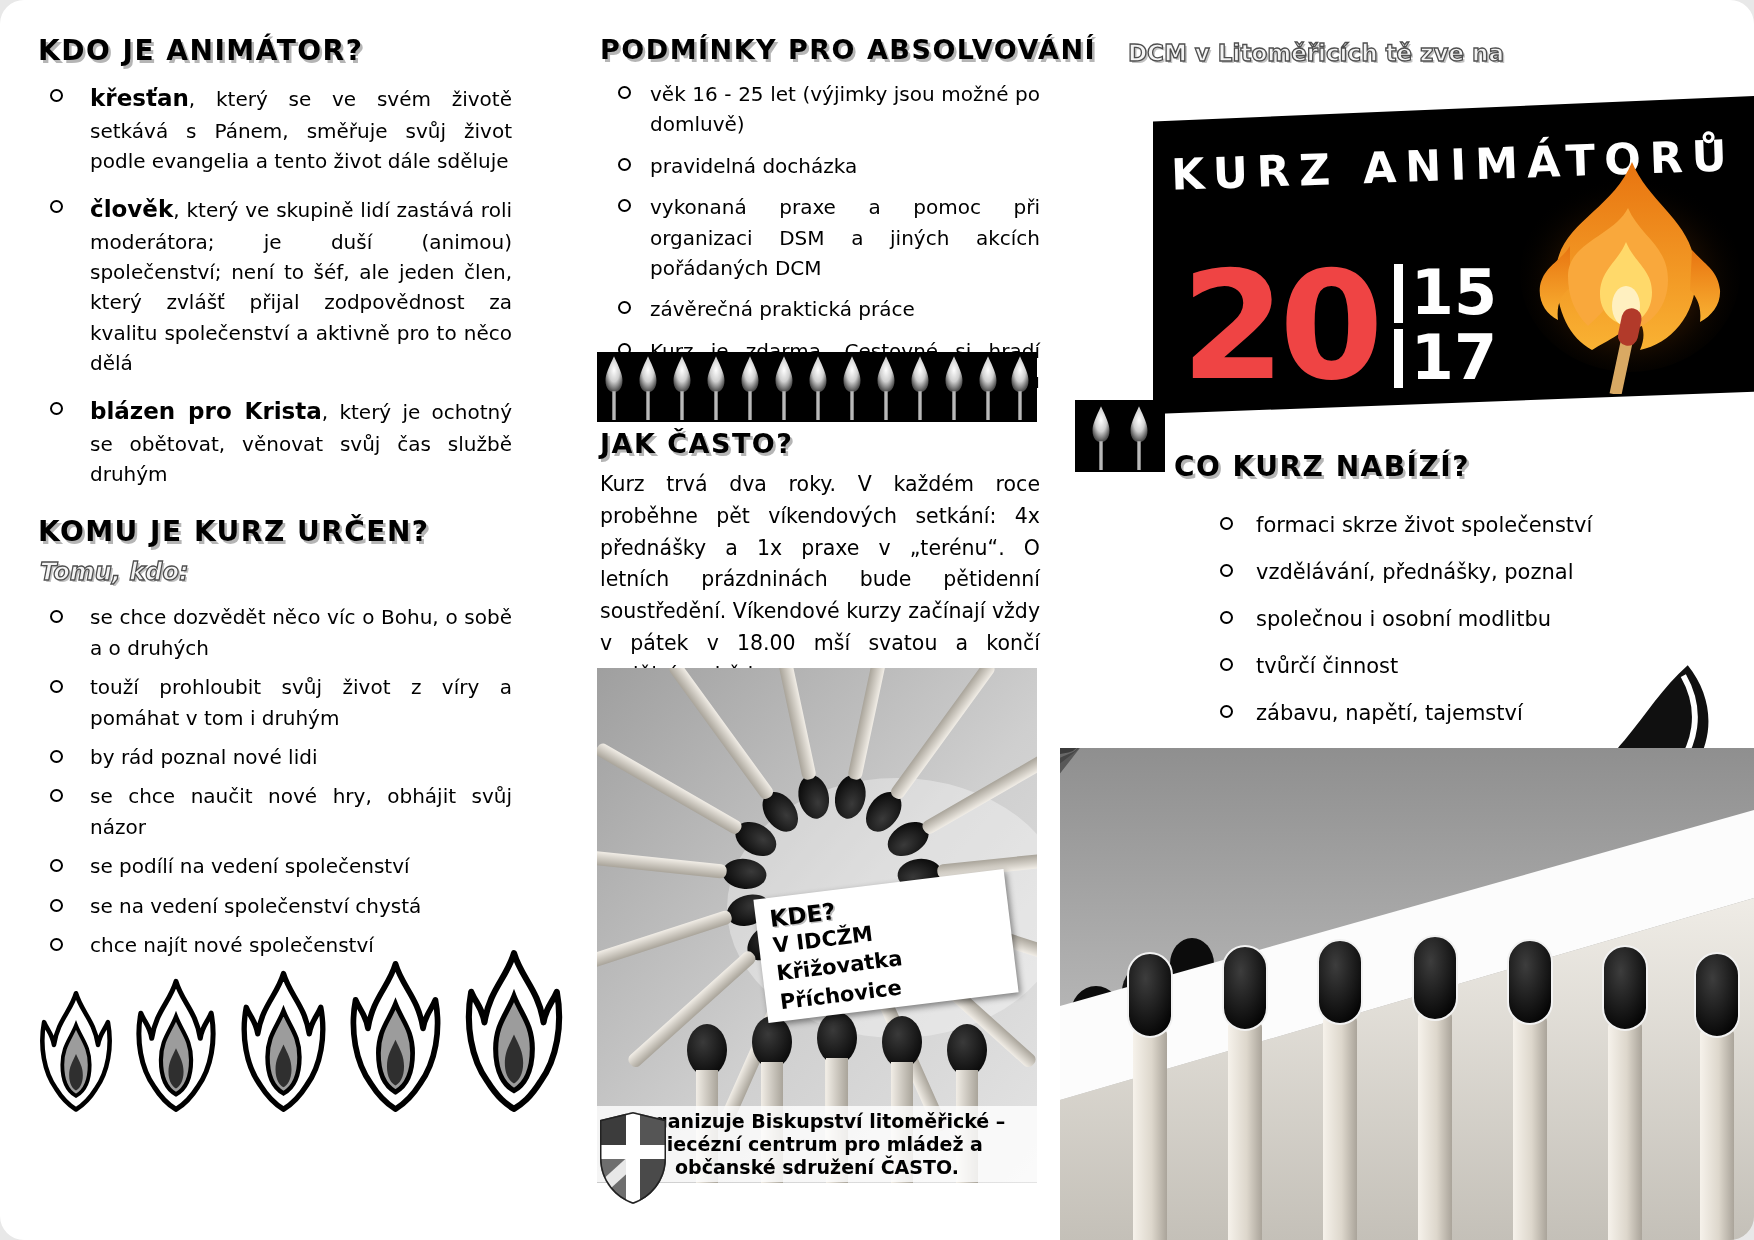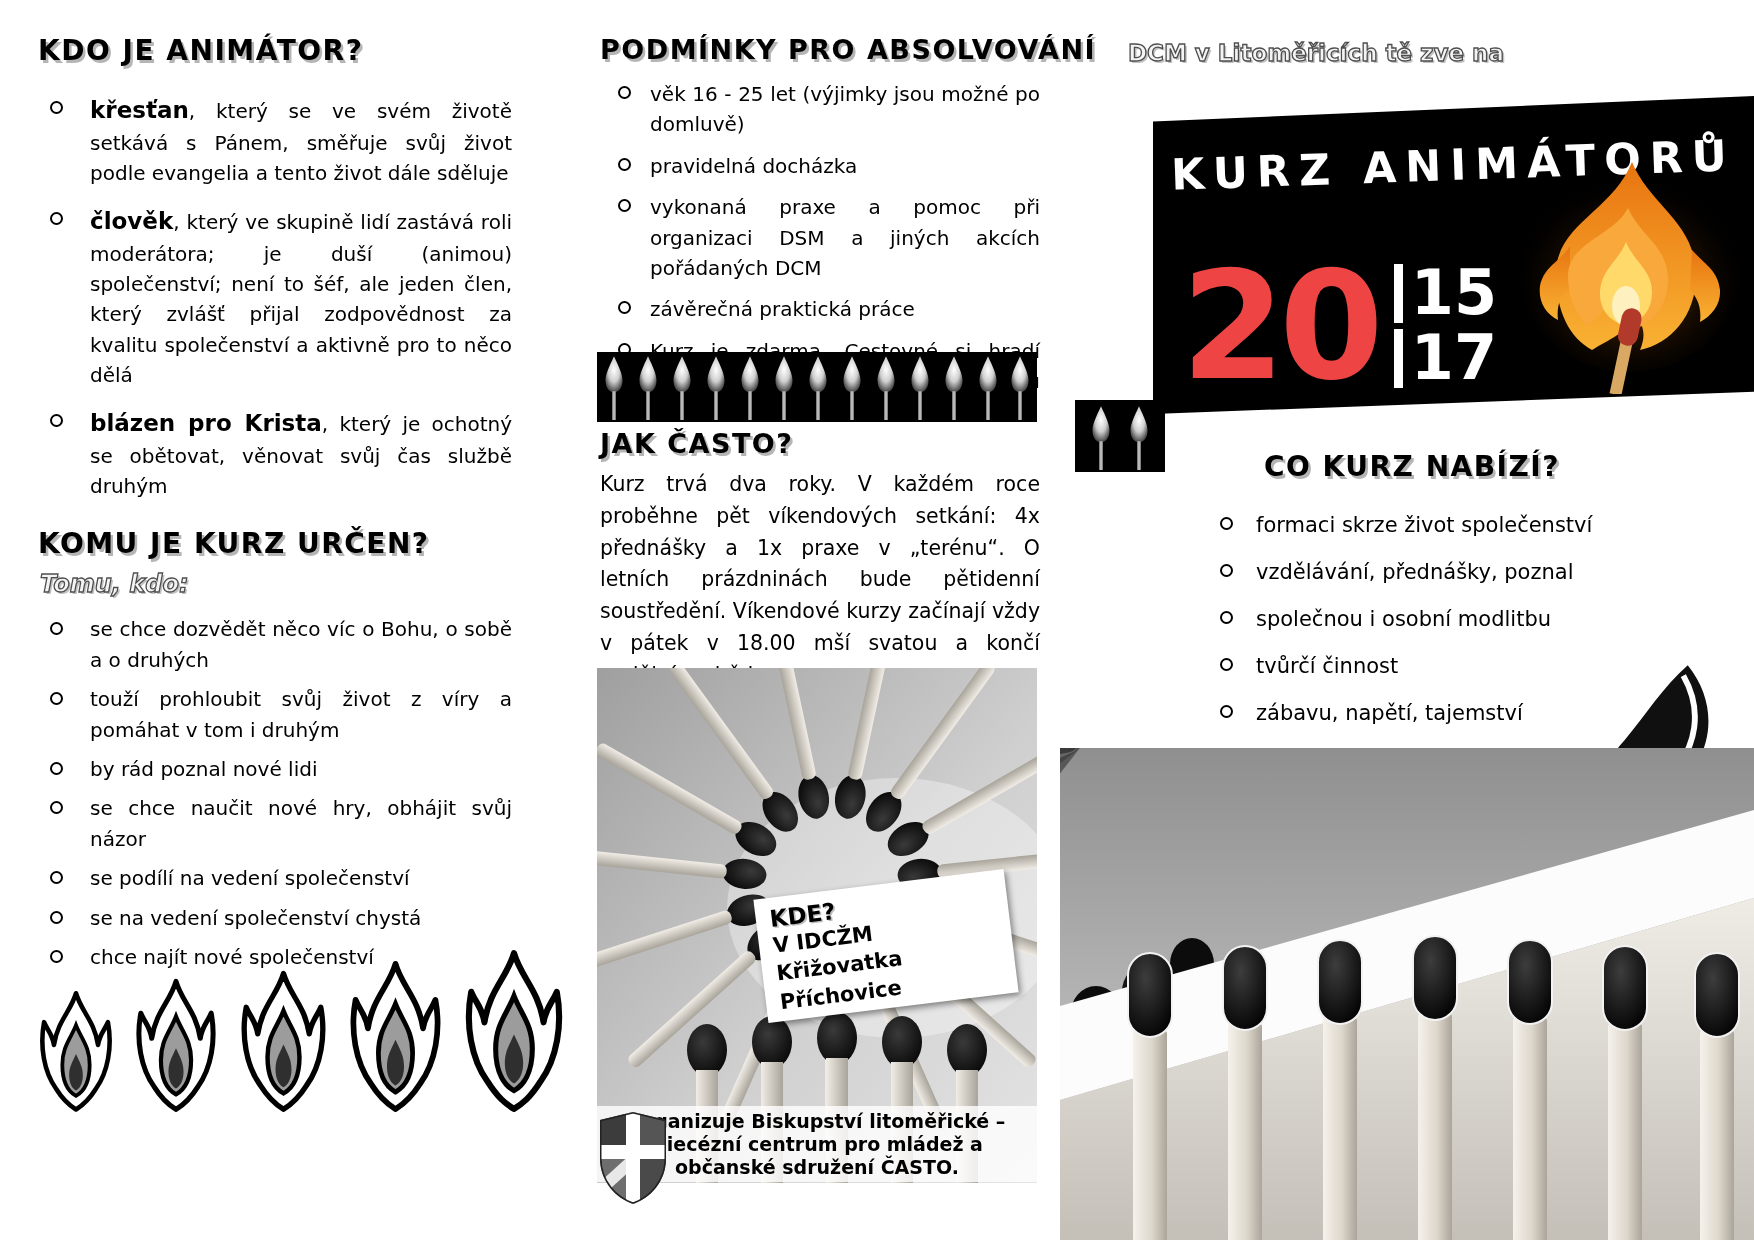--- a/index.html
+++ b/index.html
@@ -1,17 +1,17 @@
 <!DOCTYPE html>
 <html><head>
 <meta charset="utf-8">
 <style>
   html,body{margin:0;padding:0;background:#e8e8e8;}
   #page{position:relative;width:1754px;height:1240px;background:#ffffff;overflow:hidden;
-        font-family:"DejaVu Sans","Liberation Sans",sans-serif;color:#000;}
+        font-family:"DejaVu Sans","Liberation Sans",sans-serif;color:#000;border-radius:24px;}
   
   .hd{font-weight:800;letter-spacing:1.5px;font-size:28px;
       text-shadow:2.5px 2.5px 0 #b5b5b5;white-space:nowrap;}
   .hd-center{text-align:center;}
   .outline-text{color:#f4f4f4;-webkit-text-stroke:1.3px #4e4e4e;font-weight:800;
       text-shadow:2px 2px 0 #c2c2c2;}
   
   .li{position:relative;text-align:justify;line-height:1.52;font-size:20px;}
   .li .txt{display:block;}
   .bullet{position:absolute;width:9px;height:9px;border:2.5px solid #000;border-radius:50%;
@@ -50,21 +50,21 @@
       clip-path:polygon(0 8%,100% 0,100% 93%,0 100%);}
   .banner-title{margin-top:44px;text-align:center;transform:rotate(-2deg);color:#fff;
       font-weight:800;font-size:43px;letter-spacing:9px;white-space:nowrap;}
   .banner-years{position:absolute;left:28px;bottom:26px;display:flex;align-items:flex-end;}
   .y-big{font-size:150px;font-weight:800;line-height:0.82;color:#ef4444;letter-spacing:-6px;}
   .y-col{display:flex;flex-direction:column;margin-left:16px;gap:6px;}
   .y-col span{font-size:62px;font-weight:800;line-height:0.95;color:#fff;
       border-left:9px solid #fff;padding-left:8px;}
   .banner-flame{position:absolute;right:4px;top:58px;}
   .mini-strip{position:absolute;left:1075px;top:400px;width:90px;height:72px;background:#000;}
-  .offers-hd{position:absolute;left:1140px;top:450px;width:420px;text-align:right;}
+  .offers-hd{position:absolute;left:1174px;top:450px;width:420px;text-align:left;}
   .offers{position:absolute;left:1220px;top:510px;width:400px;}
   .offers .li{padding-left:36px;margin-bottom:15px;font-size:21px;white-space:nowrap;text-align:left;}
   .offers .bullet{left:0;top:7px;}
   .dove{position:absolute;left:1548px;top:658px;}
   .photo-br{position:absolute;left:1060px;top:748px;}
 </style>
 </head>
 <body>
 
 <div id="page">
@@ -83,21 +83,21 @@
       </radialGradient>
       <symbol id="mstrip-flame" viewBox="-10 -26 20 62">
         <path d="M0,-24 C5,-13 8,-7 8,-1 C8,6 4,10 0,10 C-4,10 -8,6 -8,-1 C-8,-7 -5,-13 0,-24 Z" fill="url(#fg)"></path>
         <rect x="-1.6" y="9" width="3.2" height="50" fill="#b9b9b9"></rect>
       </symbol>
     </defs>
   </svg>
 
   <div class="col-left">
     <div class="hd">KDO JE ANIMÁTOR?</div>
-    <div style="margin-top:26px;">
+    <div style="margin-top:14px;">
       <div class="li">
         <span class="bullet"></span>
         <span class="txt"><b class="lead">křesťan</b><span>, který se ve svém životě setkává s Pánem, směřuje svůj život podle evangelia a tento život dále sděluje</span></span>
       </div>
       <div class="li">
         <span class="bullet"></span>
         <span class="txt"><b class="lead">člověk</b><span>, který ve skupině lidí zastává roli moderátora; je duší (animou) společenství; není to šéf, ale jeden člen, který zvlášť přijal zodpovědnost za kvalitu společenství a aktivně pro to něco dělá</span></span>
       </div>
       <div class="li">
         <span class="bullet"></span>

